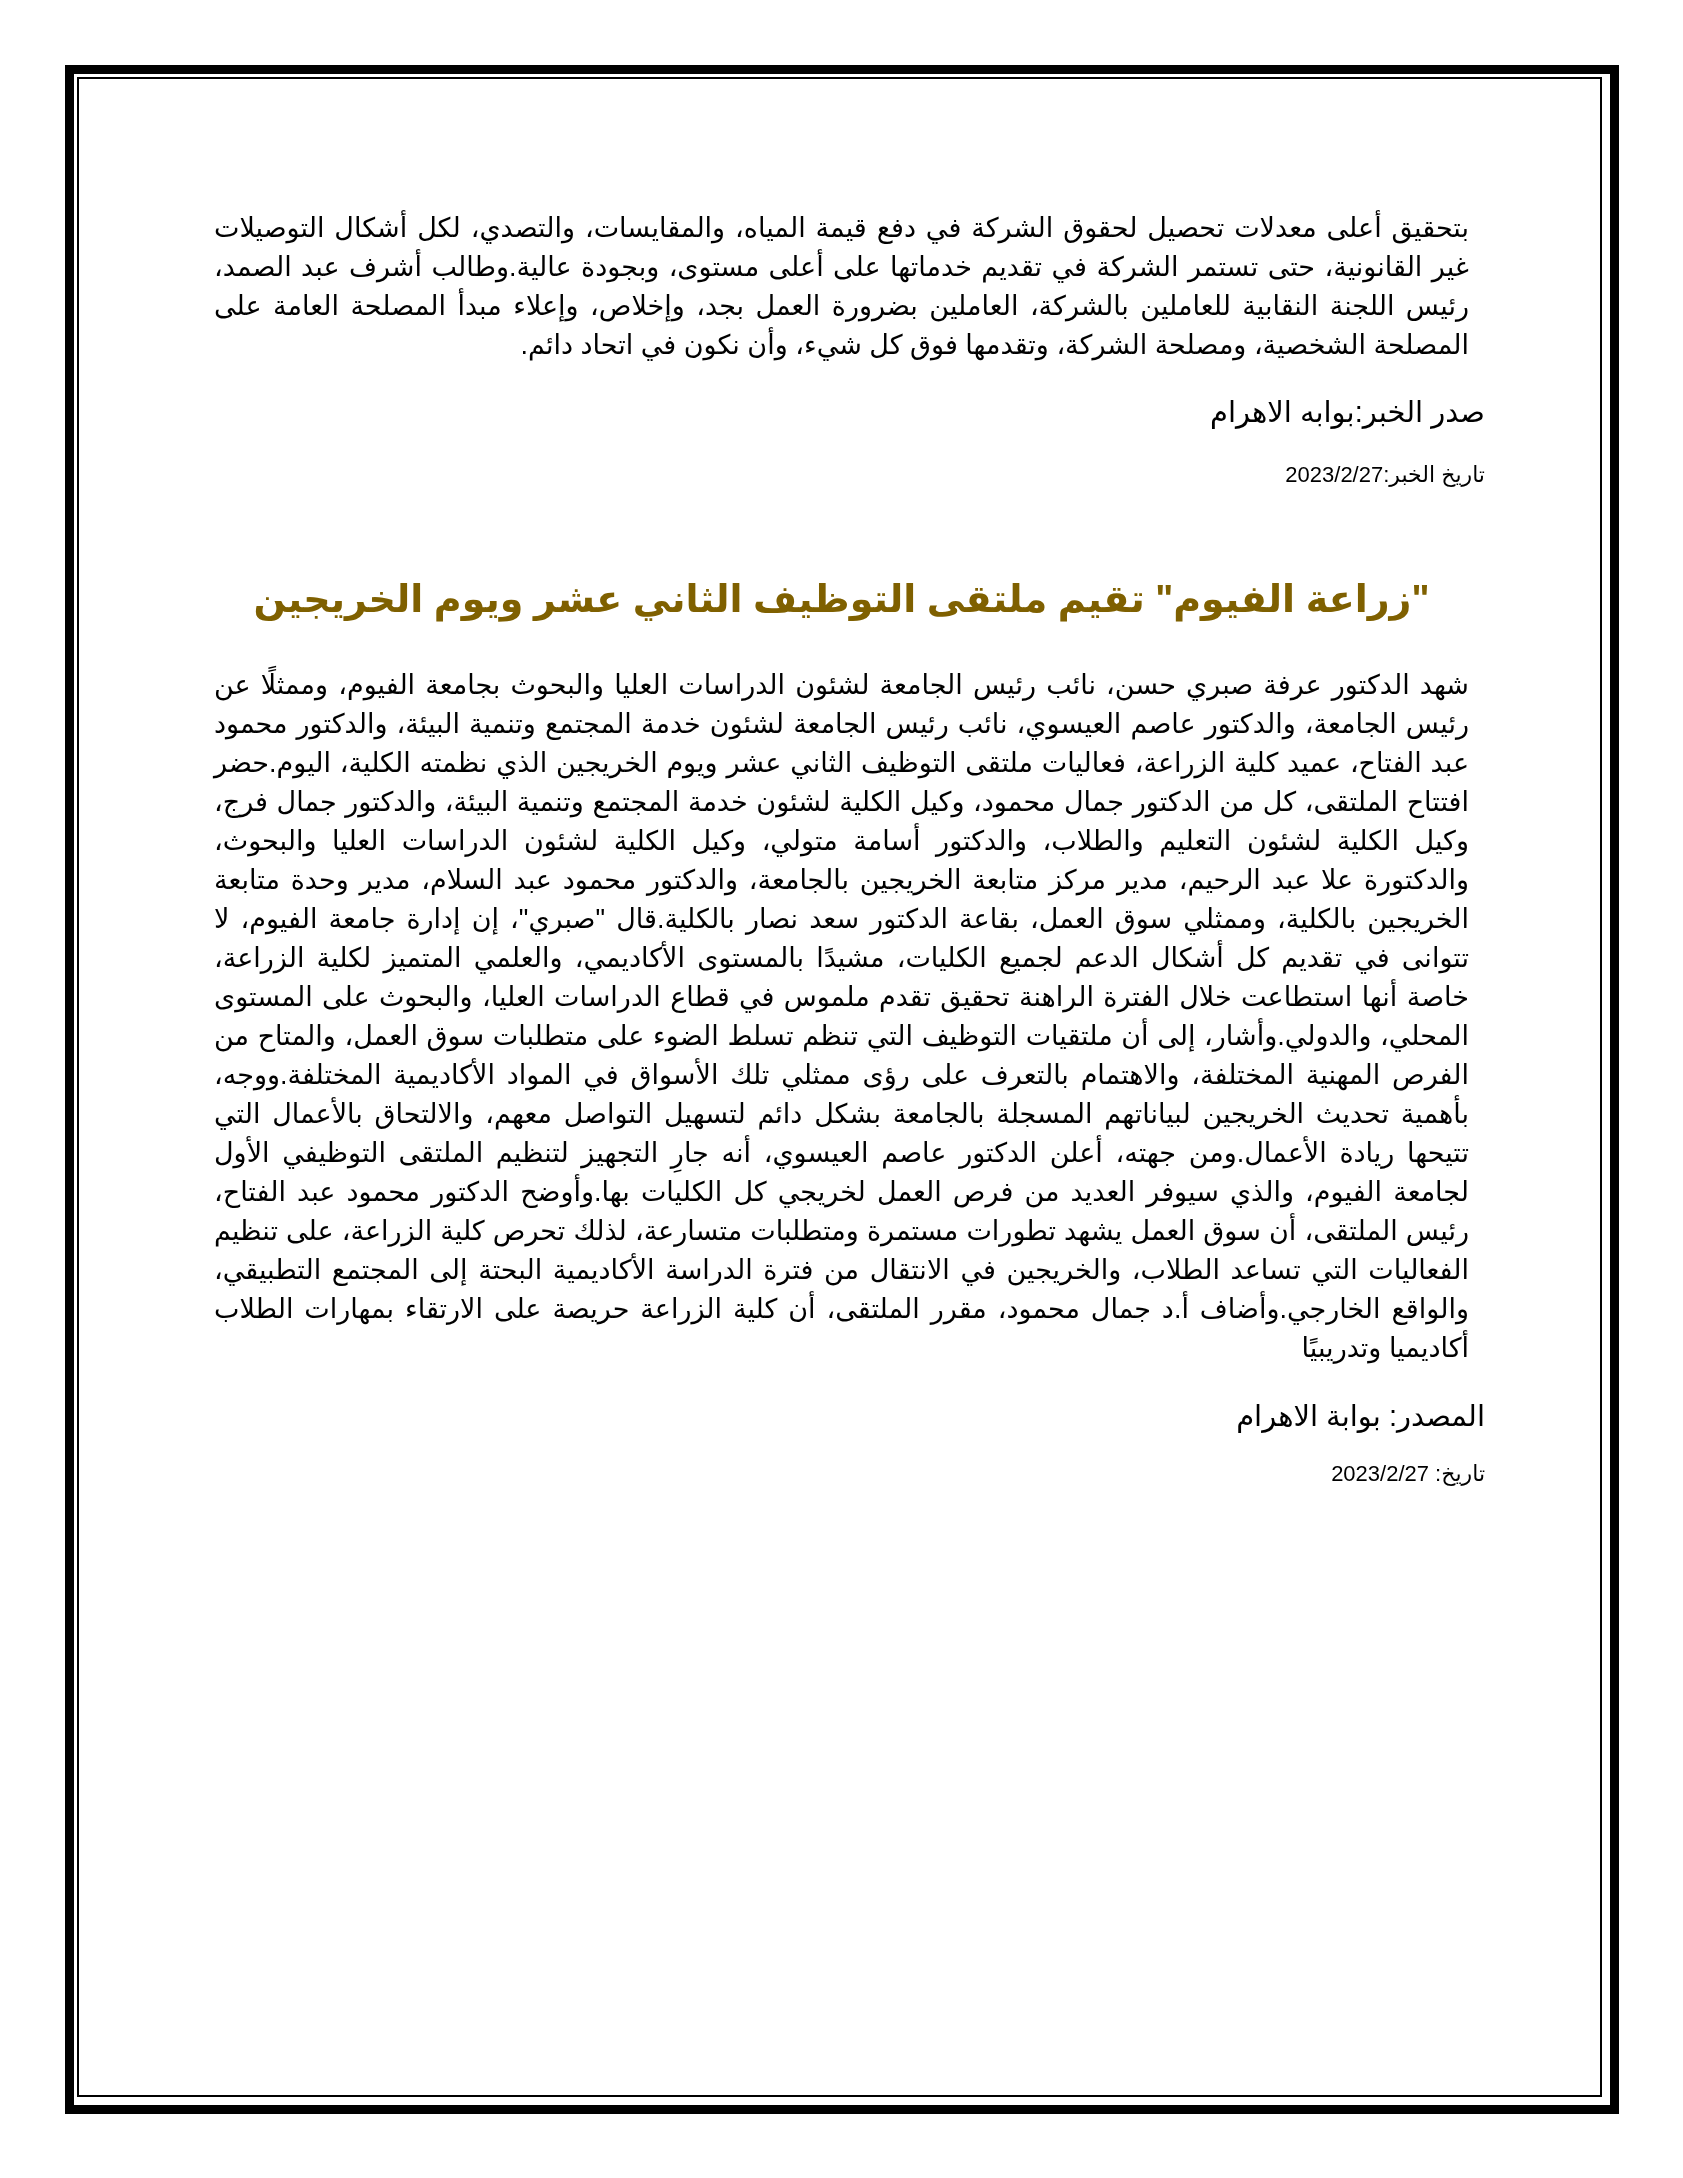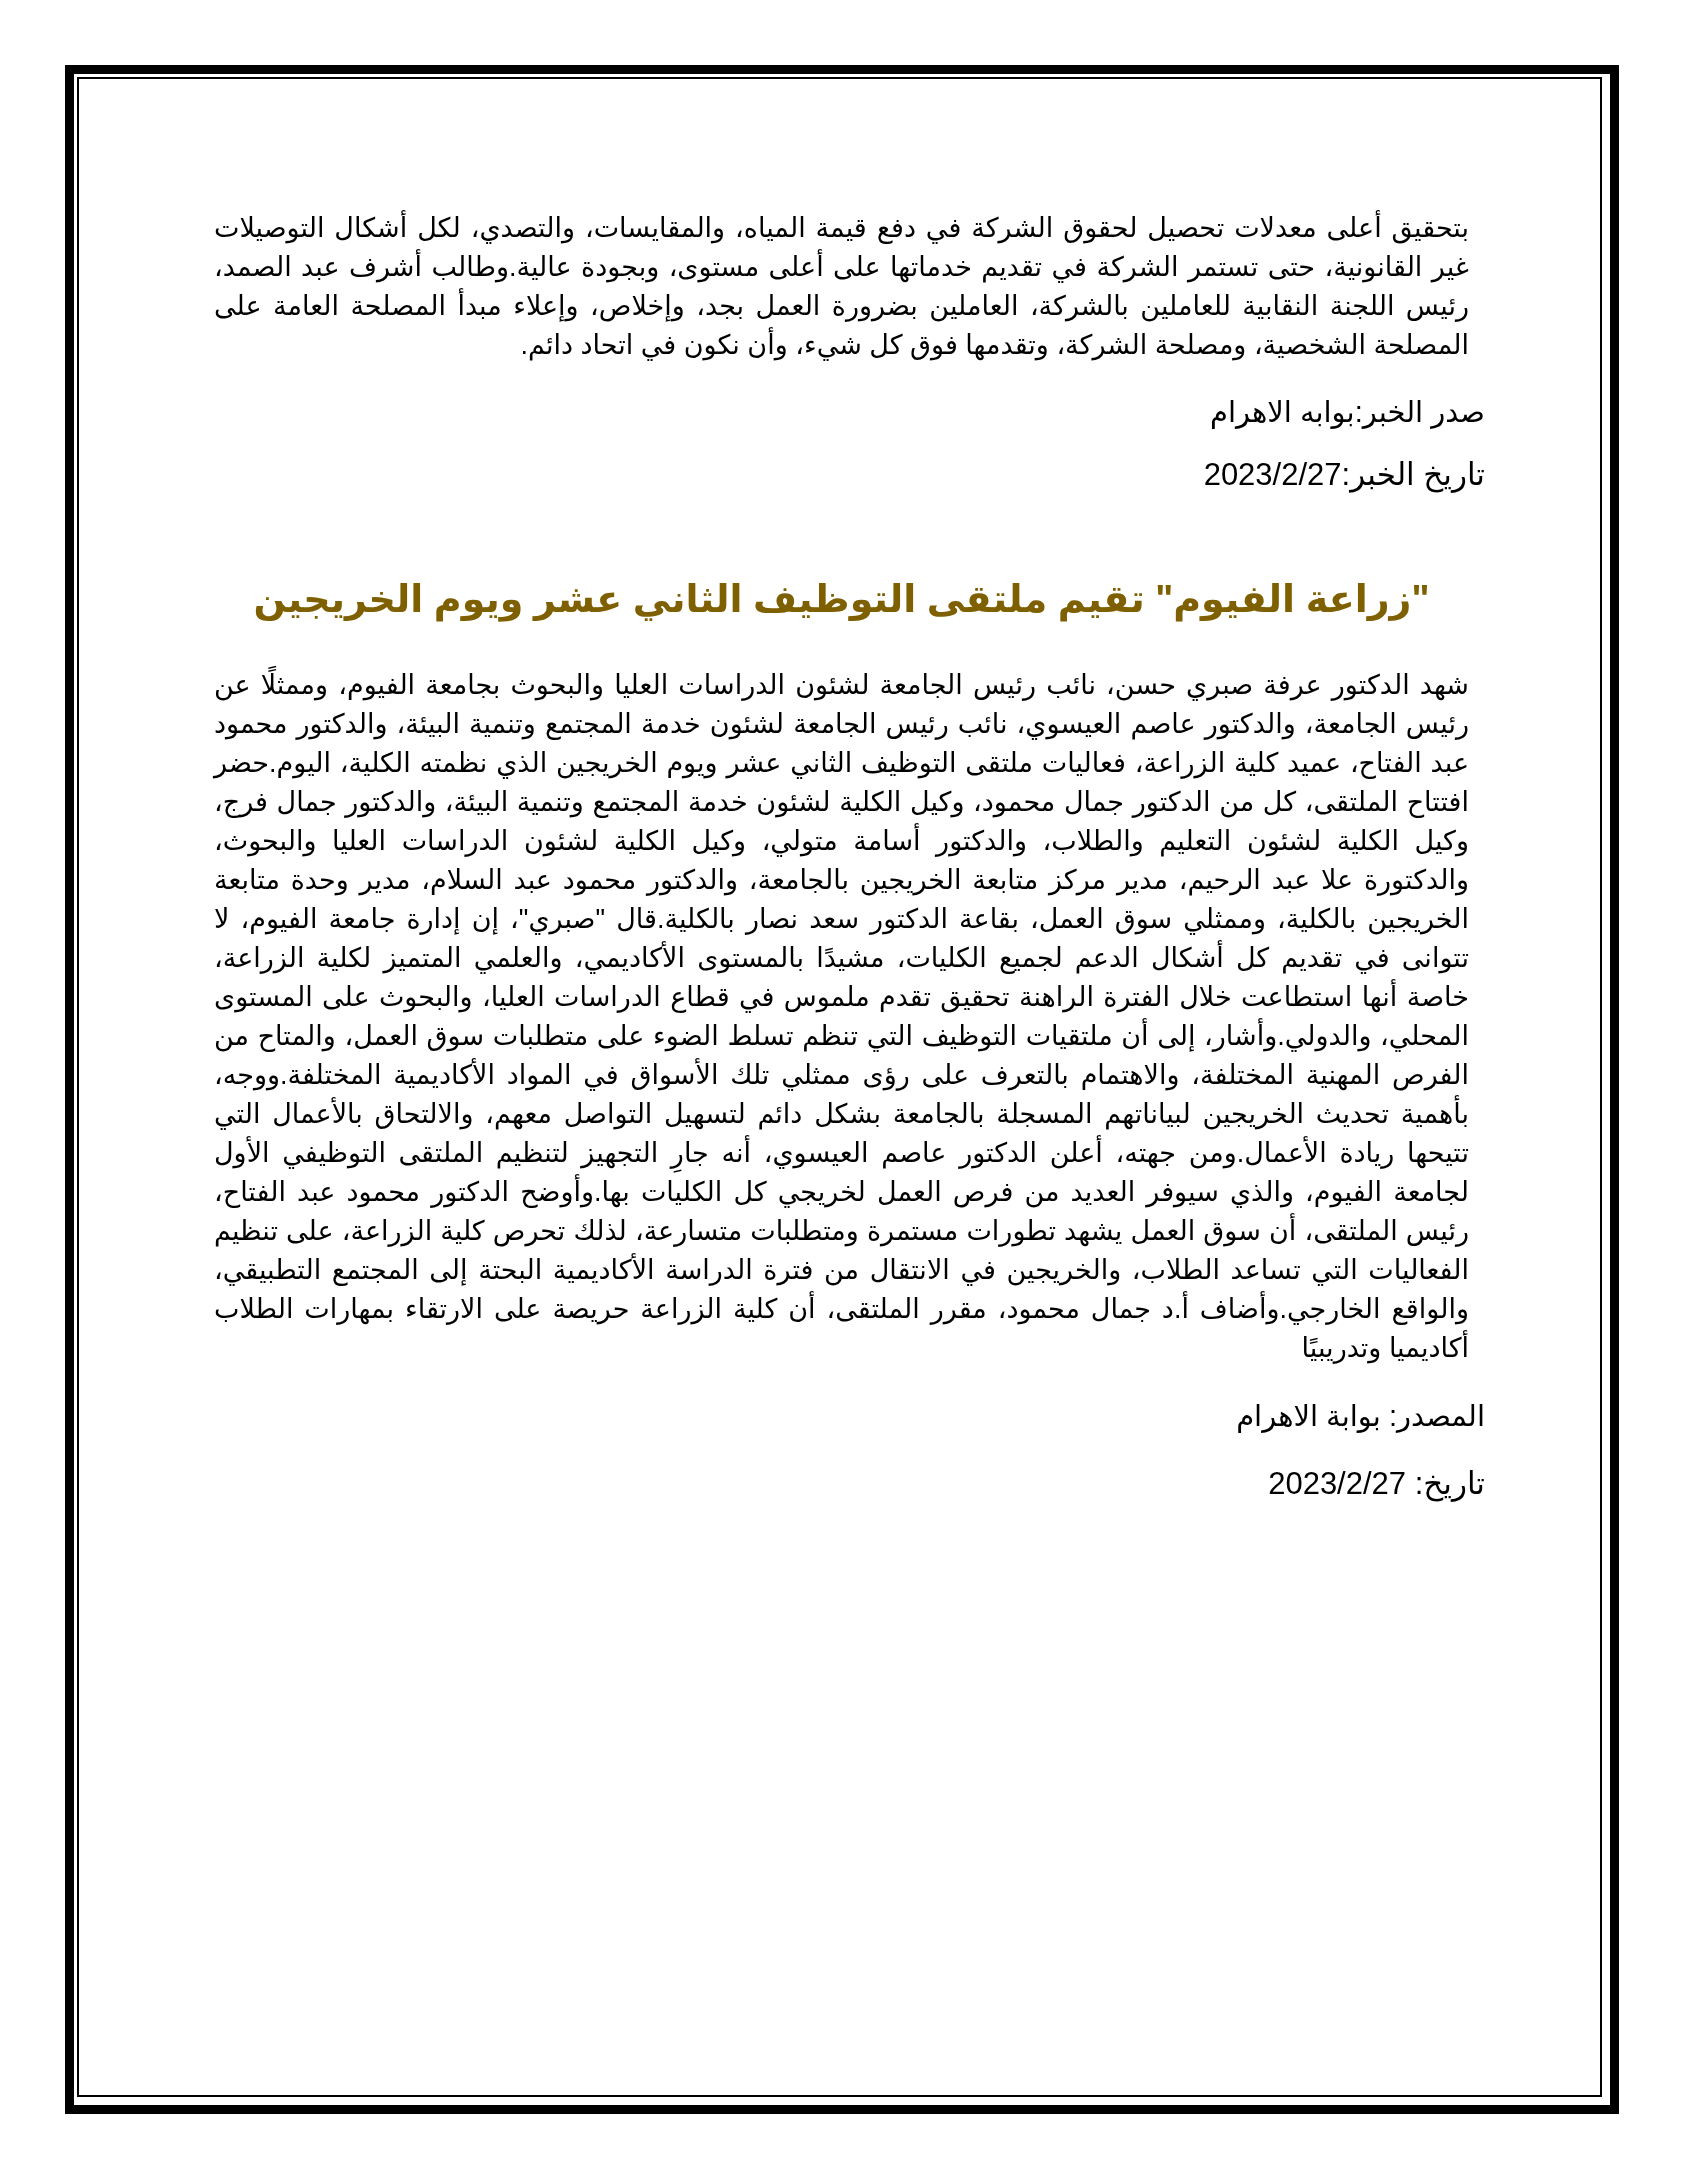--- a/index.html
+++ b/index.html
@@ -18,21 +18,21 @@
     font-family: "Liberation Sans", "DejaVu Sans", sans-serif;
     color: #000;
   }
   .para {
     font-size: 27px; line-height: 39px; margin: 16px;
     text-align: justify; text-align-last: right;
   }
   .meta {
     font-size: 29px; line-height: 40px; margin: 0; text-align: right;
   }
-  .meta-date { font-size: 31px; }
+  .meta-date { font-size: 22px; }
   .title {
     font-size: 38px; font-weight: bold; text-align: center; margin: 0;
     line-height: 50px;
   }
 </style>
 </head>
 <body>
 
 <div class="frame-outer"></div>
 <div class="frame-inner"></div>
@@ -40,17 +40,17 @@
 <div class="page">
   <section>
     <p class="para" style="margin-bottom:27px;">بتحقيق أعلى معدلات تحصيل لحقوق الشركة في دفع قيمة المياه، والمقايسات، والتصدي، لكل أشكال التوصيلات غير القانونية، حتى تستمر الشركة في تقديم خدماتها على أعلى مستوى، وبجودة عالية.وطالب أشرف عبد الصمد، رئيس اللجنة النقابية للعاملين بالشركة، العاملين بضرورة العمل بجد، وإخلاص، وإعلاء مبدأ المصلحة العامة على المصلحة الشخصية، ومصلحة الشركة، وتقدمها فوق كل شيء، وأن نكون في اتحاد دائم.</p>
     <p class="meta" style="margin-bottom:23px;">صدر الخبر:بوابه الاهرام</p>
     <p class="meta meta-date">تاريخ الخبر:2023/2/27</p>
   </section>
 
   <section style="margin-top:79px;">
     <h1 class="title" style="color:#7F6000; margin-bottom:42px;">"زراعة الفيوم" تقيم ملتقى التوظيف الثاني عشر ويوم الخريجين</h1>
     <p class="para" style="line-height:39px; margin-bottom:28px;">شهد الدكتور عرفة صبري حسن، نائب رئيس الجامعة لشئون الدراسات العليا والبحوث بجامعة الفيوم، وممثلًا عن رئيس الجامعة، والدكتور عاصم العيسوي، نائب رئيس الجامعة لشئون خدمة المجتمع وتنمية البيئة، والدكتور محمود عبد الفتاح، عميد كلية الزراعة، فعاليات ملتقى التوظيف الثاني عشر ويوم الخريجين الذي نظمته الكلية، اليوم.حضر افتتاح الملتقى، كل من الدكتور جمال محمود، وكيل الكلية لشئون خدمة المجتمع وتنمية البيئة،  والدكتور جمال فرج، وكيل الكلية لشئون التعليم والطلاب، والدكتور أسامة متولي، وكيل الكلية لشئون الدراسات العليا والبحوث، والدكتورة علا عبد الرحيم، مدير مركز متابعة الخريجين بالجامعة، والدكتور محمود عبد السلام، مدير وحدة متابعة الخريجين بالكلية، وممثلي سوق العمل، بقاعة الدكتور سعد نصار بالكلية.قال "صبري"، إن إدارة جامعة الفيوم، لا تتوانى في تقديم كل أشكال الدعم لجميع الكليات، مشيدًا بالمستوى الأكاديمي، والعلمي المتميز لكلية الزراعة، خاصة أنها استطاعت خلال الفترة الراهنة تحقيق تقدم ملموس في قطاع الدراسات العليا، والبحوث على المستوى المحلي، والدولي.وأشار، إلى أن ملتقيات التوظيف التي تنظم تسلط الضوء على متطلبات سوق العمل، والمتاح من الفرص المهنية المختلفة، والاهتمام بالتعرف على رؤى ممثلي تلك الأسواق في المواد الأكاديمية المختلفة.ووجه، بأهمية تحديث الخريجين لبياناتهم المسجلة بالجامعة بشكل دائم لتسهيل التواصل معهم، والالتحاق بالأعمال التي تتيحها ريادة الأعمال.ومن جهته، أعلن الدكتور عاصم العيسوي، أنه جارِ التجهيز لتنظيم الملتقى التوظيفي الأول لجامعة الفيوم، والذي سيوفر العديد من فرص العمل لخريجي كل الكليات بها.وأوضح الدكتور محمود عبد الفتاح، رئيس الملتقى، أن سوق العمل يشهد تطورات مستمرة ومتطلبات متسارعة، لذلك تحرص كلية الزراعة، على تنظيم الفعاليات التي تساعد الطلاب، والخريجين في الانتقال من فترة الدراسة الأكاديمية البحتة إلى المجتمع التطبيقي، والواقع الخارجي.وأضاف أ.د جمال محمود، مقرر الملتقى، أن كلية الزراعة حريصة على الارتقاء بمهارات الطلاب أكاديميا وتدريبيًا</p>
-    <p class="meta" style="margin-bottom:28px;">المصدر: بوابة الاهرام</p>
+    <p class="meta" style="margin-bottom:18px;">المصدر: بوابة الاهرام</p>
     <p class="meta meta-date">تاريخ: 2023/2/27</p>
   </section>
 </div>
 
 
 </body></html>

